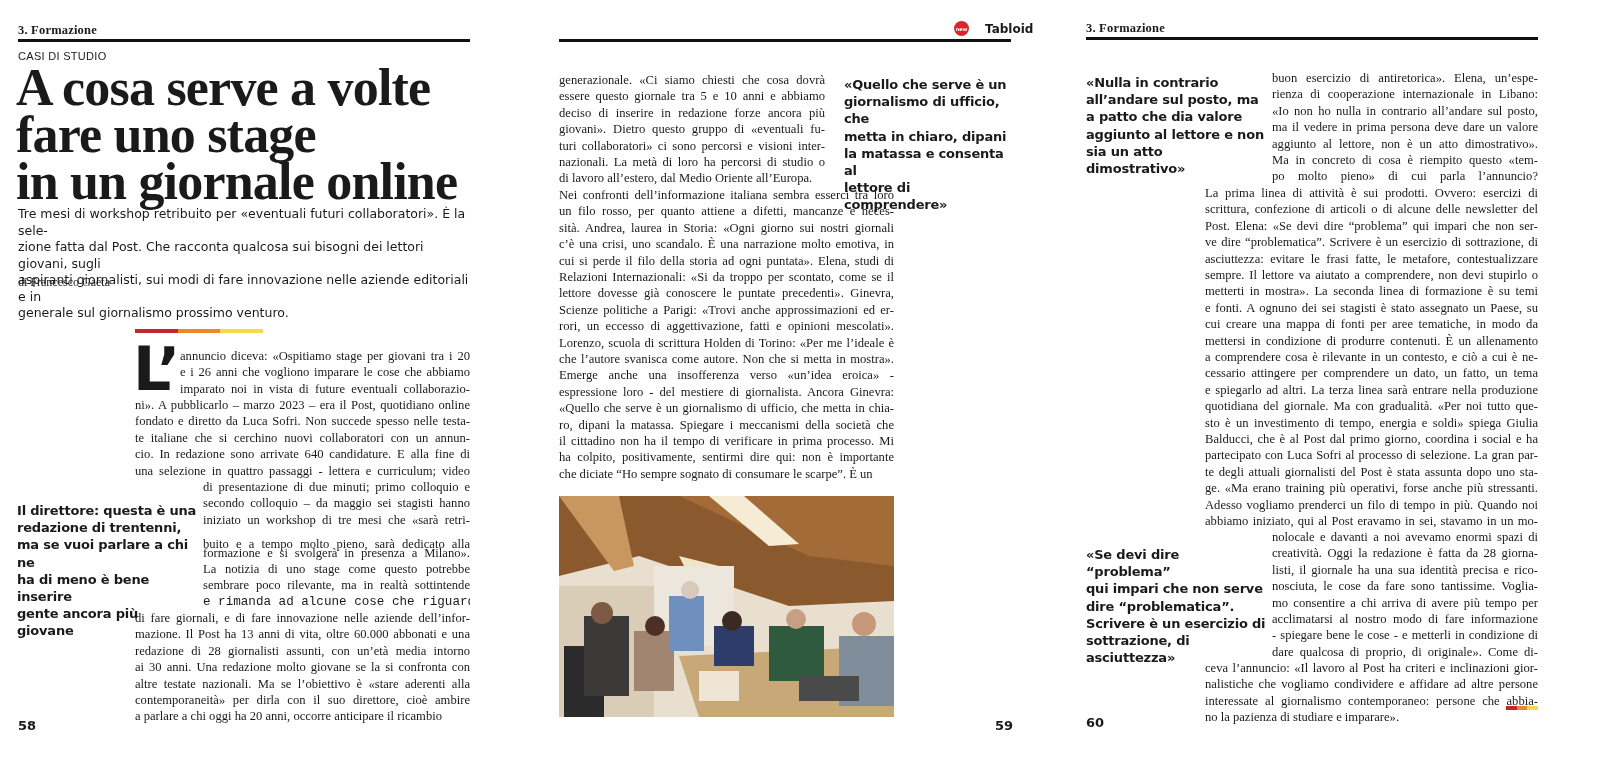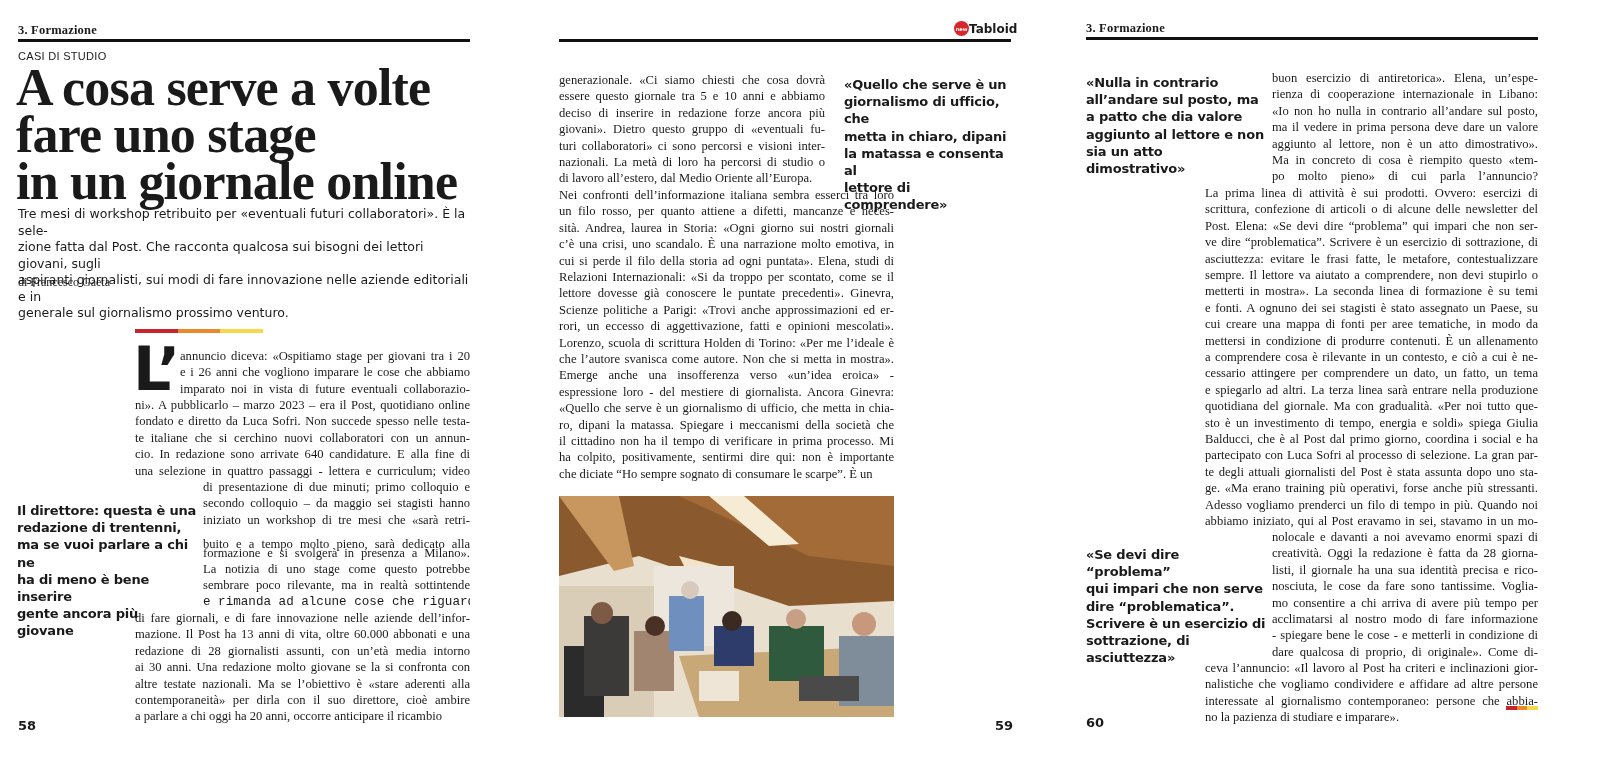--- a/index.html
+++ b/index.html
@@ -20,21 +20,21 @@
   .body-line { font-family:"Liberation Serif",serif; font-size:12.6px; line-height:16.4px; text-align:justify; text-align-last:justify; white-space:nowrap; overflow:hidden; }
   .body-block { position:absolute; }
   .body-block .last { text-align-last:left; }
 
   .pull { font-family:"DejaVu Sans","Liberation Sans",sans-serif; font-weight:bold; font-size:13px; line-height:17.2px; letter-spacing:-0.2px; }
 
   .dropcap { font-family:"DejaVu Sans","Liberation Sans",sans-serif; font-weight:bold; font-size:60px; line-height:50px; }
 
   .page-num { font-family:"DejaVu Sans","Liberation Sans",sans-serif; font-weight:bold; font-size:13px; }
 
-  .logo { display:flex; align-items:center; gap:0; }
+  .logo { display:flex; align-items:center; gap:16px; }
   .logo-badge { width:15px; height:15px; border-radius:50%; background:#d8262d; color:#fff; font-family:"DejaVu Sans",sans-serif; font-size:5px; font-weight:bold; display:flex; align-items:center; justify-content:center; }
   .logo-text { font-family:"DejaVu Sans",sans-serif; font-weight:bold; font-size:12px; }
 
   .photo { position:absolute; overflow:hidden; }
 </style>
 </head>
 <body>
 
 <div class="abs section-label" style="left:18px;top:23px;">3. Formazione</div>
 <div class="rule" style="left:18px;top:39px;width:452px;"></div>

